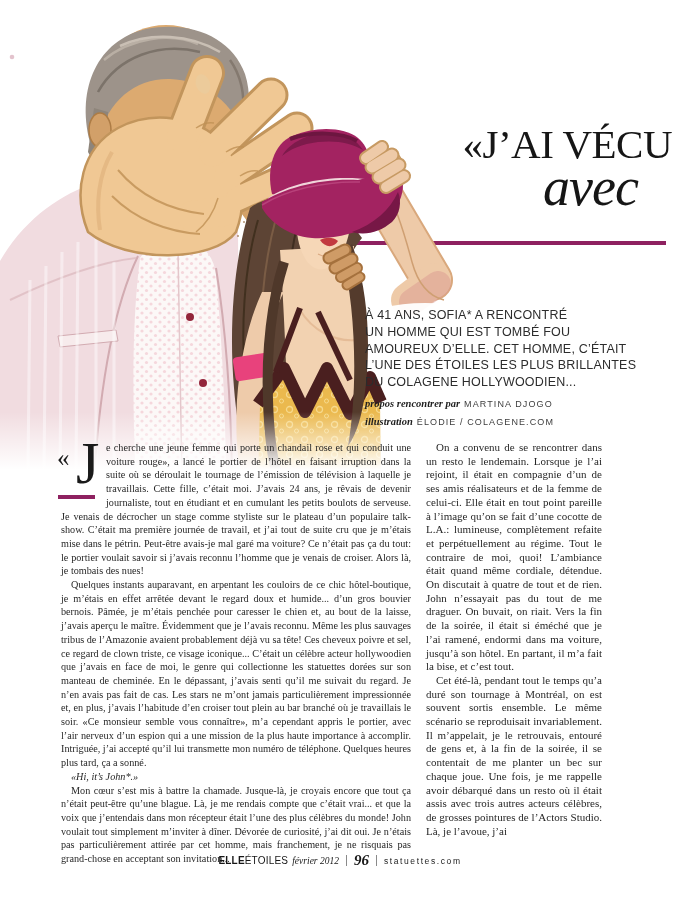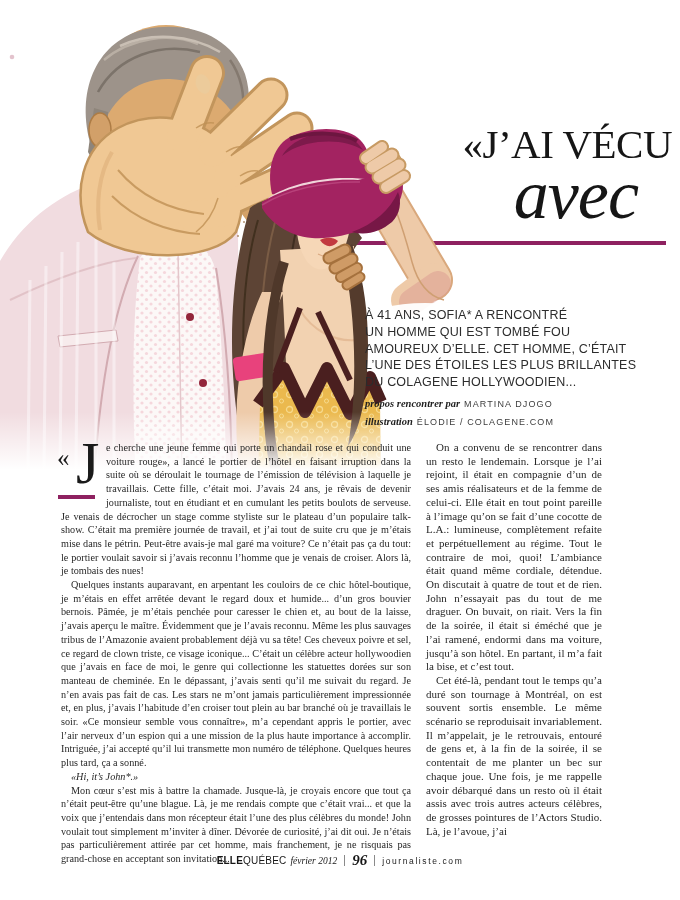--- a/index.html
+++ b/index.html
@@ -6,21 +6,21 @@
   body{width:680px;height:900px;background:#ffffff;position:relative;overflow:hidden;
        font-family:"Liberation Serif",serif;}
   .page{position:absolute;inset:0;}
 
   .accent-rule{position:absolute;left:355px;top:241px;width:311px;height:4px;background:#8e2160;z-index:1;}
 
   .hero-svg{position:absolute;left:0;top:0;z-index:2;pointer-events:none;}
 
   .title-block{position:absolute;top:124px;right:8px;text-align:right;z-index:3;color:#161616;}
   .title-l1{font-family:"Liberation Serif",serif;font-size:41px;line-height:1;letter-spacing:-0.5px;white-space:nowrap;}
-  .title-l2{font-family:"Liberation Serif",serif;font-style:italic;font-size:70px;line-height:.85;padding-right:34px;letter-spacing:-1px;}
+  .title-l2{font-family:"Liberation Serif",serif;font-style:italic;font-size:54px;line-height:.85;padding-right:34px;letter-spacing:-1px;}
 
   .intro{position:absolute;left:365px;top:307px;z-index:3;font-family:"Liberation Sans",sans-serif;
          font-size:12.5px;line-height:16.8px;letter-spacing:.2px;color:#2c2c2c;}
   .intro div{white-space:nowrap;}
 
   .byline{position:absolute;left:365px;top:394px;z-index:3;line-height:15px;}
   .credit-label{font-family:"Liberation Serif",serif;font-style:italic;font-weight:bold;font-size:10.5px;color:#1f1f1f;}
   .credit-name{font-family:"Liberation Sans",sans-serif;font-size:9px;letter-spacing:1.1px;color:#3d3d3d;}
 
   .bodycols{position:absolute;left:61px;top:441px;z-index:3;display:flex;gap:15px;color:#272727;}
@@ -291,21 +291,21 @@
       <p class="indent italicp">«Hi, it’s John*.»</p>
       <p class="indent">Mon cœur s’est mis à battre la chamade. Jusque-là, je croyais encore que tout ça n’était peut-être qu’une blague. Là, je me rendais compte que c’était vrai... et que la voix que j’entendais dans mon récepteur était l’une des plus célèbres du monde! John voulait tout simplement m’inviter à dîner. Dévorée de curiosité, j’ai dit oui. Je n’étais pas particulièrement attirée par cet homme, mais franchement, je ne risquais pas grand-chose en acceptant son invitation...</p>
     </div>
     <div class="col2">
       <p class="indent">On a convenu de se rencontrer dans un resto le lendemain. Lorsque je l’ai rejoint, il était en compagnie d’un de ses amis réalisateurs et de la femme de celui-ci. Elle était en tout point pareille à l’image qu’on se fait d’une cocotte de L.A.: lumineuse, complètement refaite et perpétuellement au régime. Tout le contraire de moi, quoi! L’ambiance était quand même cordiale, détendue. On discutait à quatre de tout et de rien. John n’essayait pas du tout de me draguer. On buvait, on riait. Vers la fin de la soirée, il était si éméché que je l’ai ramené, endormi dans ma voiture, jusqu’à son hôtel. En partant, il m’a fait la bise, et c’est tout.</p>
       <p class="indent">Cet été-là, pendant tout le temps qu’a duré son tournage à Montréal, on est souvent sortis ensemble. Le même scénario se reproduisait invariablement. Il m’appelait, je le retrouvais, entouré de gens et, à la fin de la soirée, il se contentait de me planter un bec sur chaque joue. Une fois, je me rappelle avoir débarqué dans un resto où il était assis avec trois autres acteurs célèbres, de grosses pointures de l’Actors Studio. Là, je l’avoue, j’ai</p>
     </div>
   </div>
 
   <div class="footer">
-    <span class="f-brand"><span class="b">ELLE</span><span>QUÉBEC</span></span>
+    <span class="f-brand"><span class="b">ELLE</span><span>ÉTOILES</span></span>
     <span class="f-issue">février 2012</span>
     <span class="f-sep"></span>
     <span class="f-page">96</span>
     <span class="f-sep"></span>
-    <span class="f-site">journaliste.com</span>
+    <span class="f-site">statuettes.com</span>
   </div>
 
 </div>
 
 </body></html>

